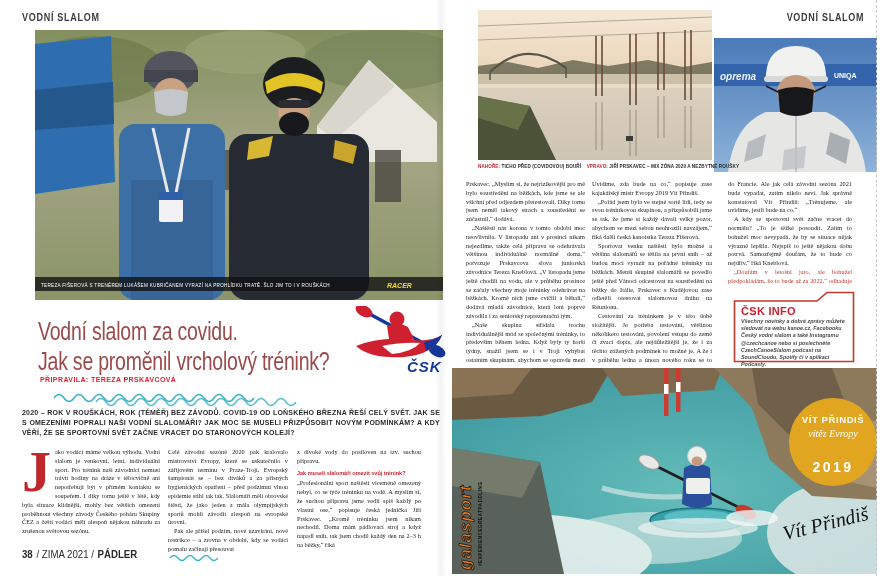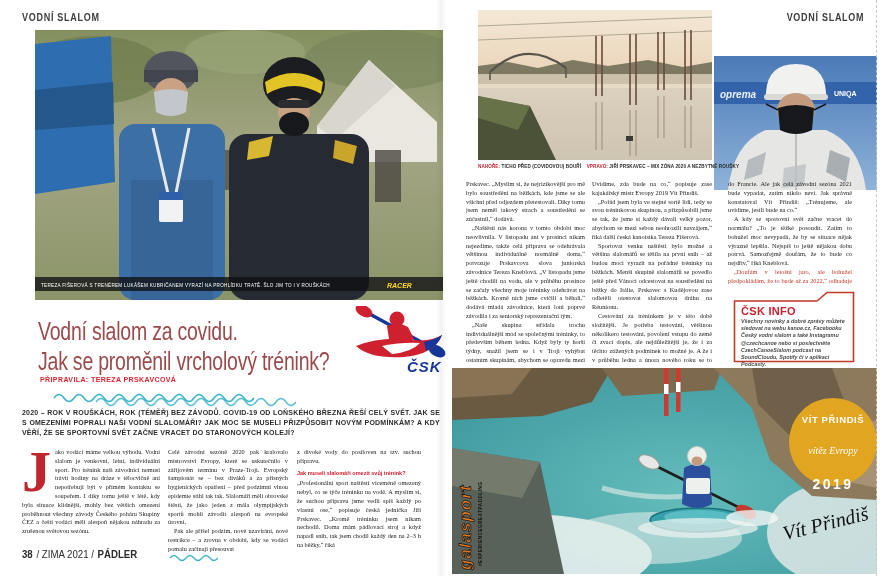--- a/index.html
+++ b/index.html
@@ -33,21 +33,21 @@
   .cskbox-title{font-weight:bold;font-size:11px;color:#cf2030;letter-spacing:.3px;}
   .cskbox-body{font-style:italic;font-weight:bold;font-size:5.4px;line-height:7.2px;color:#4a4a4c;}
   .gala{font-weight:bold;font-style:italic;font-size:17px;color:#e87b1e;letter-spacing:1px;
         -webkit-text-stroke:.8px #1a1a1a;transform:rotate(-90deg);transform-origin:top left;
         white-space:nowrap;}
   .gala-tag{font-weight:bold;font-size:4.5px;color:#101010;letter-spacing:.6px;
         transform:rotate(-90deg);transform-origin:top left;white-space:nowrap;}
   .badge{width:88px;height:88px;border-radius:50%;background:#e2a51f;color:#fff;
          text-align:center;box-sizing:border-box;padding-top:16px;}
   .badge .l1{font-weight:bold;font-size:9.5px;letter-spacing:.6px;}
-  .badge .l2{font-family:"Liberation Serif",serif;font-style:italic;font-size:10px;margin-top:20px;}
+  .badge .l2{font-family:"Liberation Serif",serif;font-style:italic;font-size:10px;margin-top:3px;}
   .badge .l3{font-weight:bold;font-size:14px;letter-spacing:2.5px;margin-top:20px;}
   .signature{font-family:"Liberation Serif",serif;font-style:italic;font-size:20px;color:#101010;
              transform:rotate(-14deg);white-space:nowrap;}
   .trim{position:absolute;right:3px;top:0;height:576px;border-left:1.5px dashed #c9c9c9;}
   .fold{position:absolute;left:436px;top:0;width:10px;height:576px;
         background:linear-gradient(90deg,rgba(0,0,0,0),rgba(0,0,0,.05),rgba(0,0,0,0));}
 </style>
 </head>
 <body>
 
@@ -192,21 +192,21 @@
           <line x1="186" y1="86" x2="186" y2="128"></line>
         <line x1="207" y1="96" x2="207" y2="138"></line>
           <line x1="213" y1="96" x2="213" y2="138"></line>
       </g>
       <rect x="148" y="126" width="7" height="5" fill="#3a3a34"></rect>
       <polygon points="0,86 52,96 78,150 0,150" fill="#4c5238"></polygon>
       <polygon points="0,86 52,96 40,120 0,108" fill="#6f7a4e" opacity=".8"></polygon>
     </svg>
   </div>
 
-  <div class="abs" style="left:714px;top:56px;width:148px;height:134px;">
+  <div class="abs" style="left:714px;top:38px;width:148px;height:134px;">
     <svg width="163" height="134" viewBox="0 0 163 134">
       <defs>
         <linearGradient id="bgP" x1="0" y1="0" x2="0" y2="1">
           <stop offset="0" stop-color="#4a7ab8"></stop>
             <stop offset="1" stop-color="#8fb3d9"></stop>
         </linearGradient>
       </defs>
       <rect width="163" height="134" fill="url(#bgP)"></rect>
       <rect y="26" width="163" height="22" fill="#2f5fa8" opacity=".9"></rect>
       <text x="6" y="42" font-size="10" font-weight="bold" font-style="italic" fill="#ffffff" opacity=".9">oprema</text>

